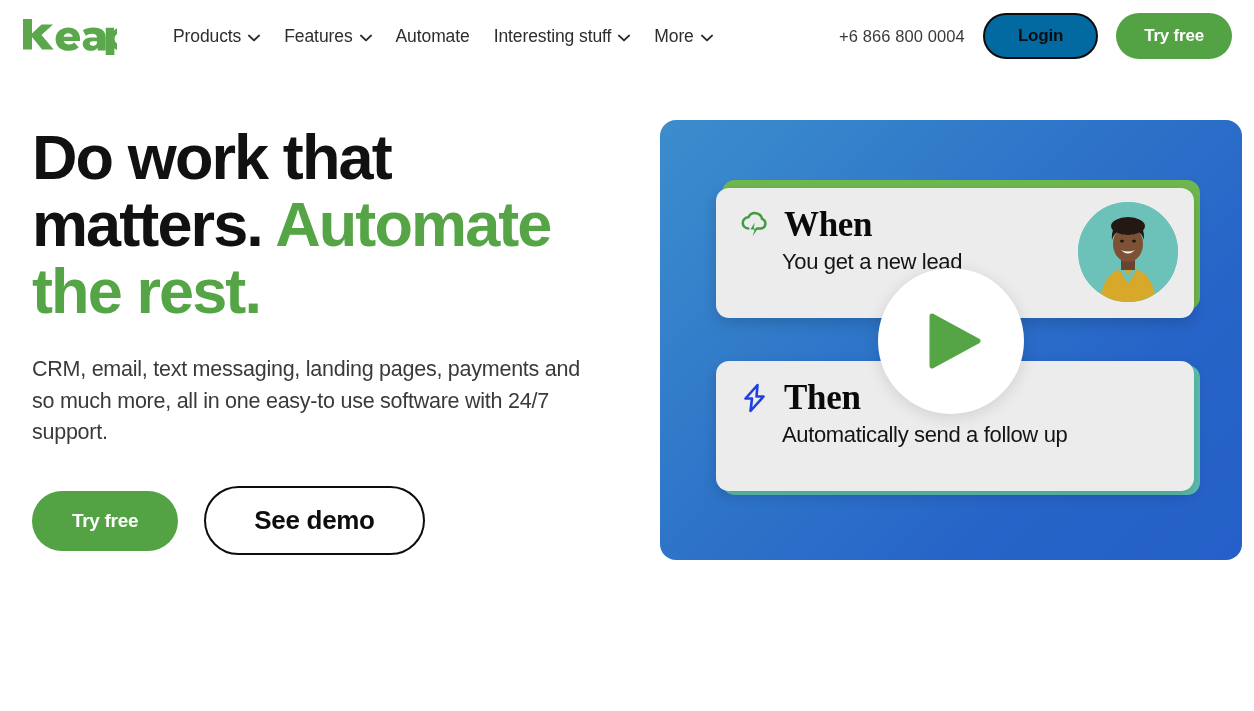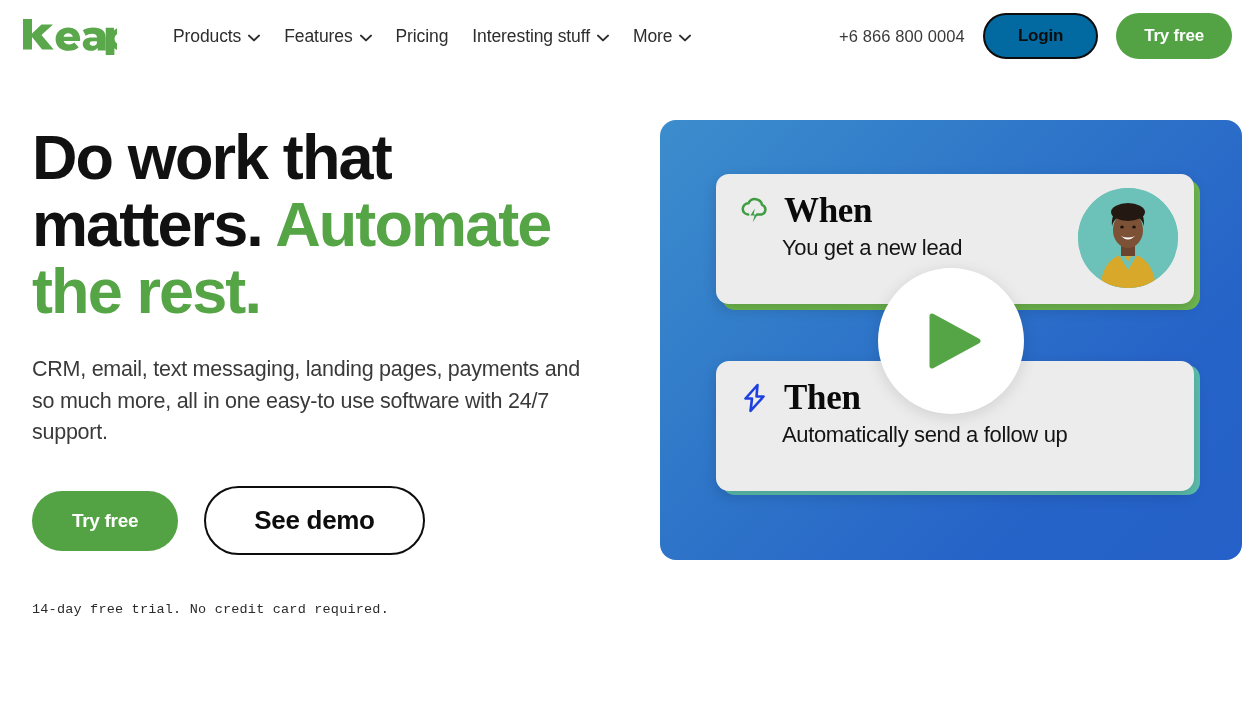--- a/index.html
+++ b/index.html
@@ -190,21 +190,21 @@
     background: #5cbfae;
   }
 
   .flow-card {
     position: absolute;
     background: #ececed;
     border-radius: 13px;
     box-shadow: 0 5px 14px rgba(0,0,0,0.16);
   }
   .card-when {
-    left: 56px; top: 54px;
+    left: 56px; top: 68px;
     width: 478px; height: 130px;
   }
   .card-then {
     left: 56px; top: 241px;
     width: 478px; height: 130px;
   }
 
   .card-inner {
     position: relative;
     height: 100%;
@@ -294,21 +294,21 @@
     </div>
 
     <div class="nav-item">
       <span>Features</span>
       <svg class="chev" width="12" height="8" viewBox="0 0 12 8">
         <path d="M1 1.6 L6 6.4 L11 1.6" fill="none" stroke="#2d2d2d" stroke-width="2" stroke-linecap="round" stroke-linejoin="round"></path>
       </svg>
     </div>
 
     <div class="nav-item">
-      <span>Pricing</span>
+      <span>Automate</span>
     </div>
 
     <div class="nav-item">
       <span>Interesting stuff</span>
       <svg class="chev" width="12" height="8" viewBox="0 0 12 8">
         <path d="M1 1.6 L6 6.4 L11 1.6" fill="none" stroke="#2d2d2d" stroke-width="2" stroke-linecap="round" stroke-linejoin="round"></path>
       </svg>
     </div>
 
     <div class="nav-item">
@@ -334,21 +334,20 @@
 
     <h1 class="headline"><span>Do work that matters. </span><span class="accent">Automate the rest.</span></h1>
 
     <p class="subcopy">CRM, email, text messaging, landing pages, payments and so much more, all in one easy-to use software with 24/7 support.</p>
 
     <div class="cta-row">
       <button class="btn-tryfree-hero">Try free</button>
       <button class="btn-seedemo">See demo</button>
     </div>
 
-    <p class="fineprint">14-day free trial. No credit card required.</p>
 
   </div>
 
   <div class="hero-right">
     <div class="video-panel">
 
       <div class="accent-sheet accent-when"></div>
       <div class="accent-sheet accent-then"></div>
 
       <div class="flow-card card-when">

